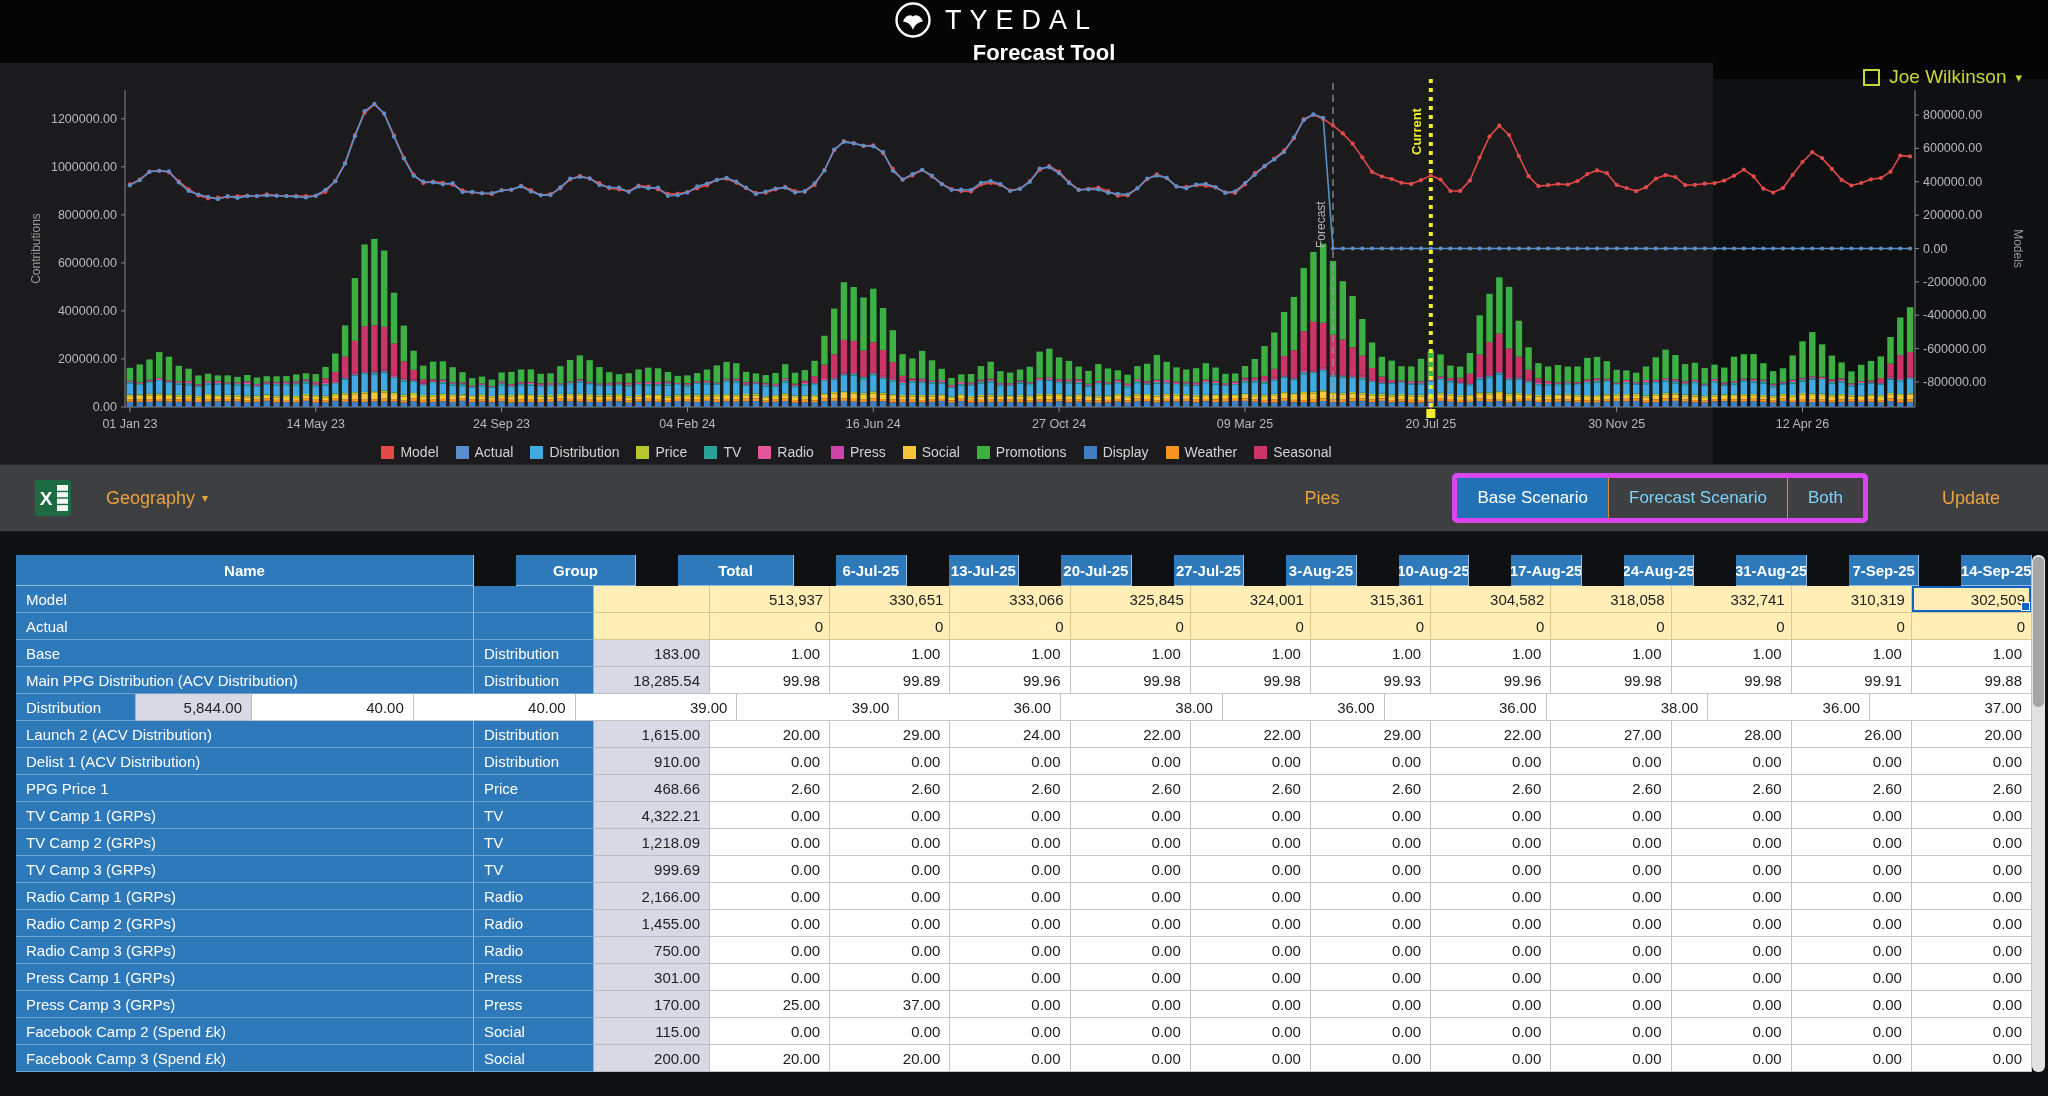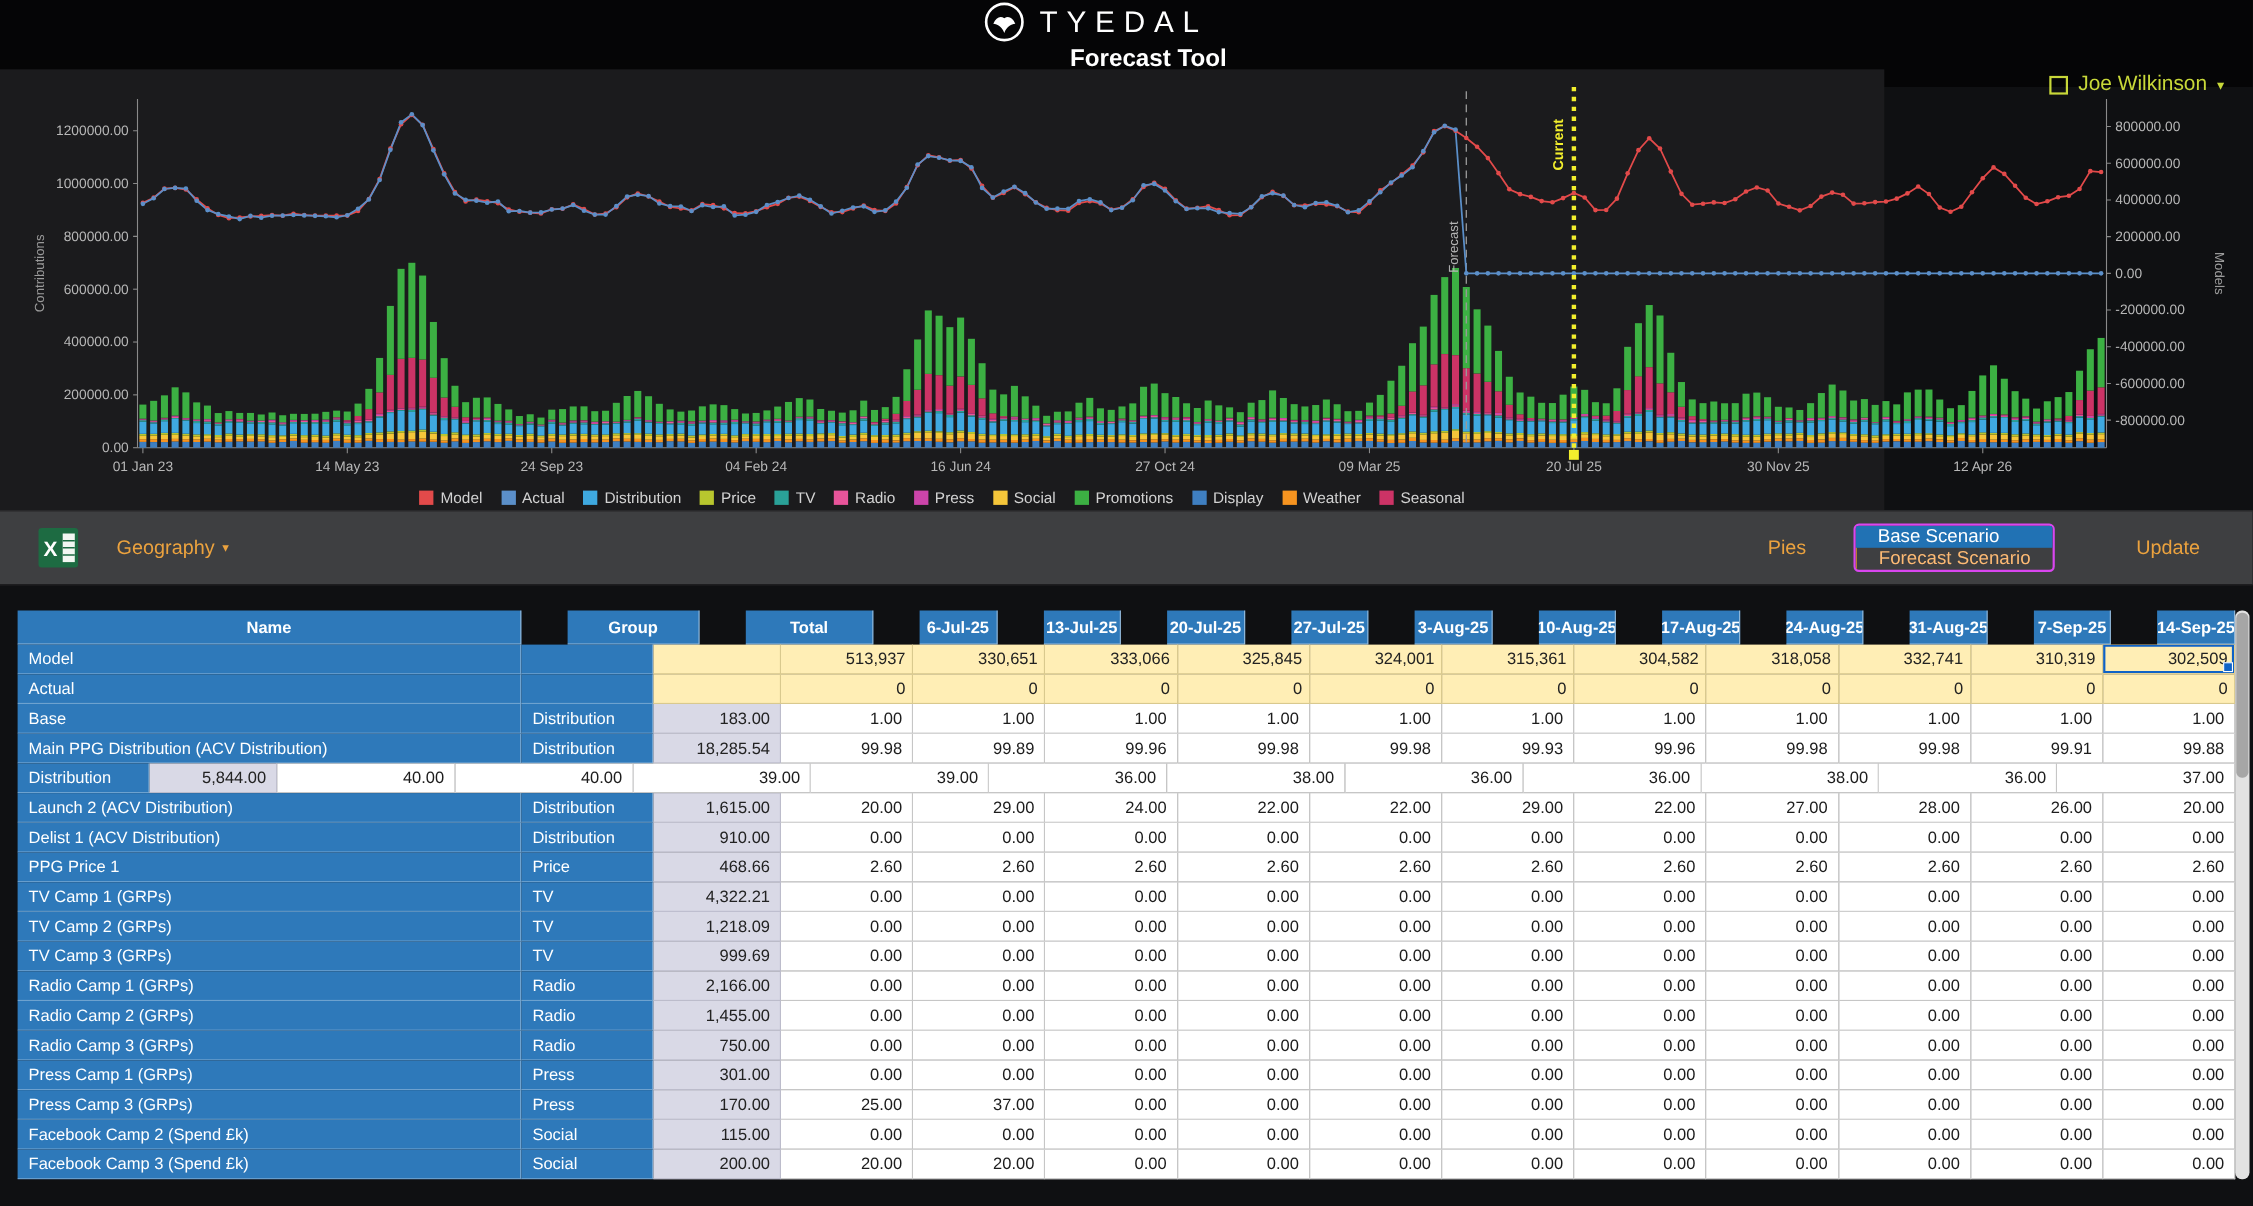--- a/index.html
+++ b/index.html
@@ -25,23 +25,23 @@
     gap:17px;font-size:14px;color:#d2d2d2;}
   .legend-item{display:flex;align-items:center;gap:6px;}
   .legend-swatch{width:13px;height:13px;display:inline-block;}
   
   .toolbar{position:absolute;left:0;top:464px;width:2048px;height:68px;background:#3e3f41;
     display:flex;align-items:center;border-top:1px solid #262628;border-bottom:1px solid #1a1a1c;box-sizing:border-box;}
   .excel-btn{margin-left:34px;width:38px;height:38px;cursor:pointer;}
   .geo{color:#eba23e;font-size:18px;margin-left:34px;display:flex;align-items:center;gap:7px;cursor:pointer;}
   .geo-caret{font-size:12px;}
   .tb-spacer{flex:1;}
-  .pies{background:none;border:none;color:#eba23e;font-size:18px;font-family:inherit;cursor:pointer;margin-right:37px;}
-  .seg{display:flex;border:2px solid #d946ef;border-radius:5px;overflow:hidden;height:40px;flex-direction:column;}
-  .seg-btn{padding:0 20px;display:flex;align-items:center;font-size:17px;color:#fdba74;background:transparent;
+  .pies{background:none;border:none;color:#eba23e;font-size:18px;font-family:inherit;cursor:pointer;margin-right:107px;}
+  .seg{display:flex;border:5px solid #d946ef;border-radius:5px;overflow:hidden;height:40px;}
+  .seg-btn{padding:0 20px;display:flex;align-items:center;font-size:17px;color:#7dd3fc;background:transparent;
     border:none;border-left:1px solid #d88f2e;cursor:pointer;font-family:inherit;white-space:nowrap;}
   .seg-btn:first-child{border-left:none;}
   .seg-btn.active{background:#2172b4;color:#fff;}
   .update-btn{background:none;border:none;color:#eba23e;font-size:18px;font-family:inherit;cursor:pointer;
     margin-left:68px;margin-right:42px;}
   
   .table-wrap{position:absolute;left:16px;top:555px;width:2016px;}
   .trow{display:flex;width:100%;height:27px;}
   .trow.thead{height:31px;gap:42px;}
   .tcell{box-sizing:border-box;display:flex;align-items:center;font-size:15px;overflow:hidden;

